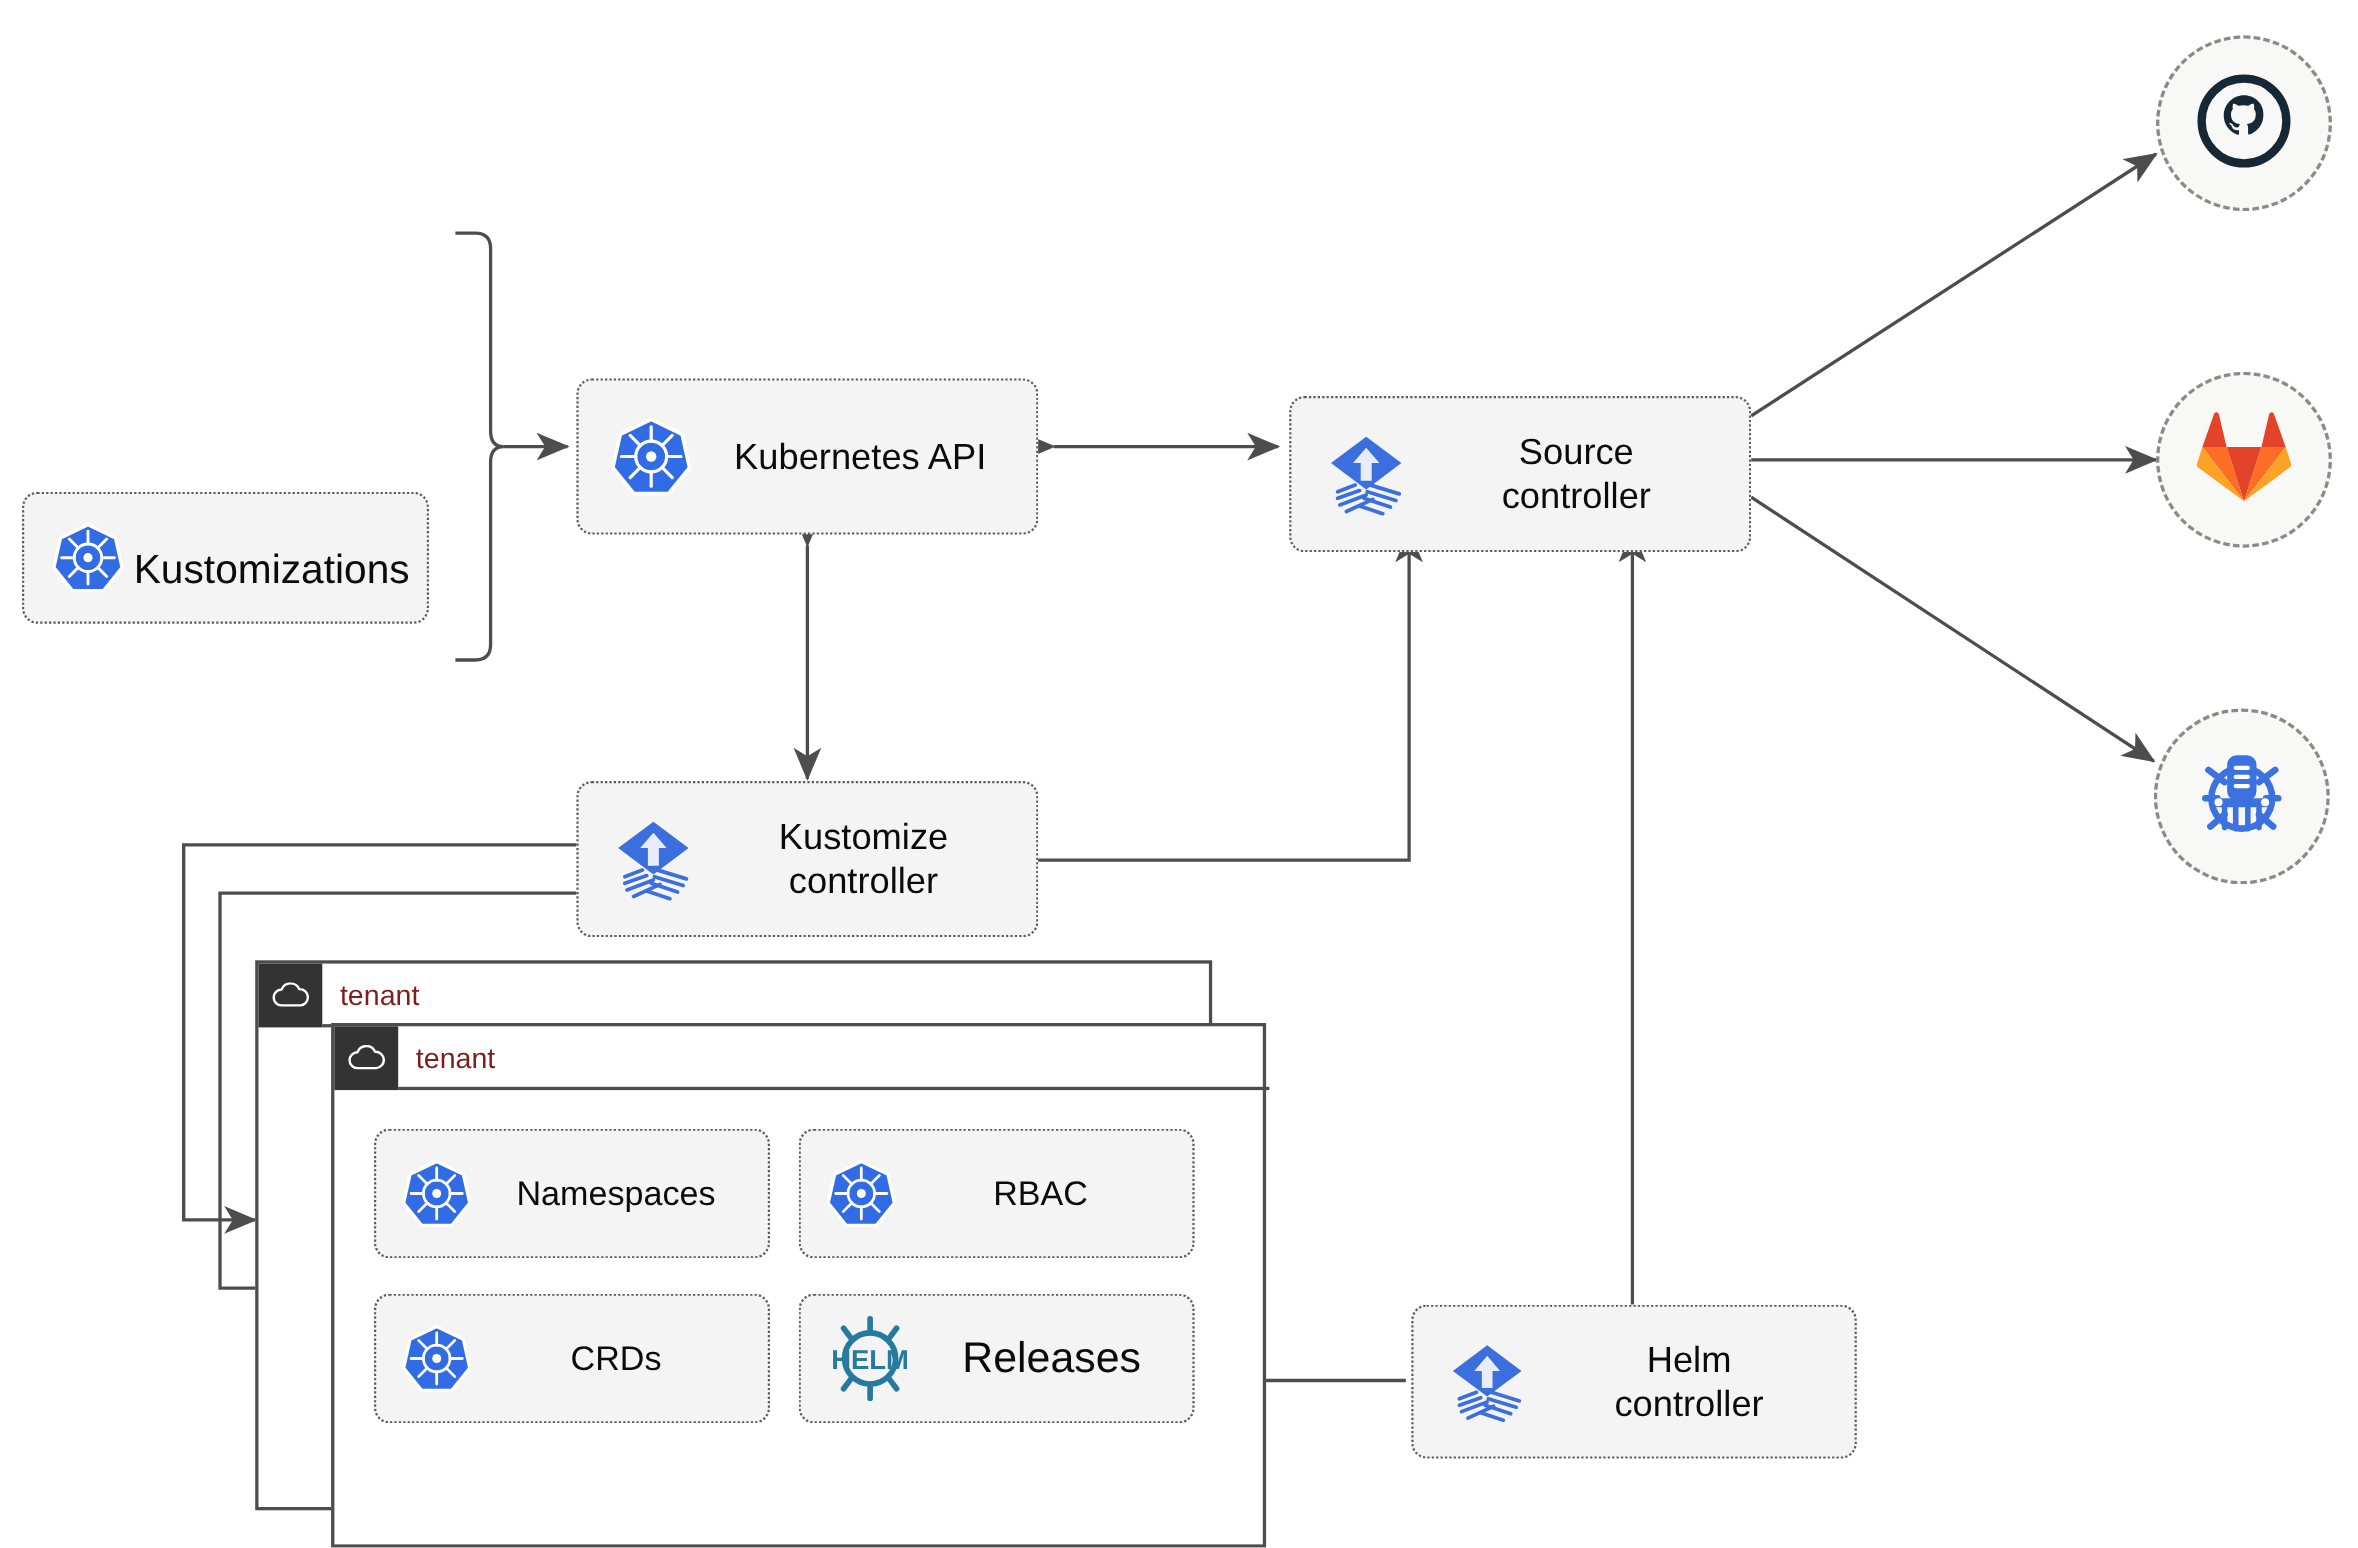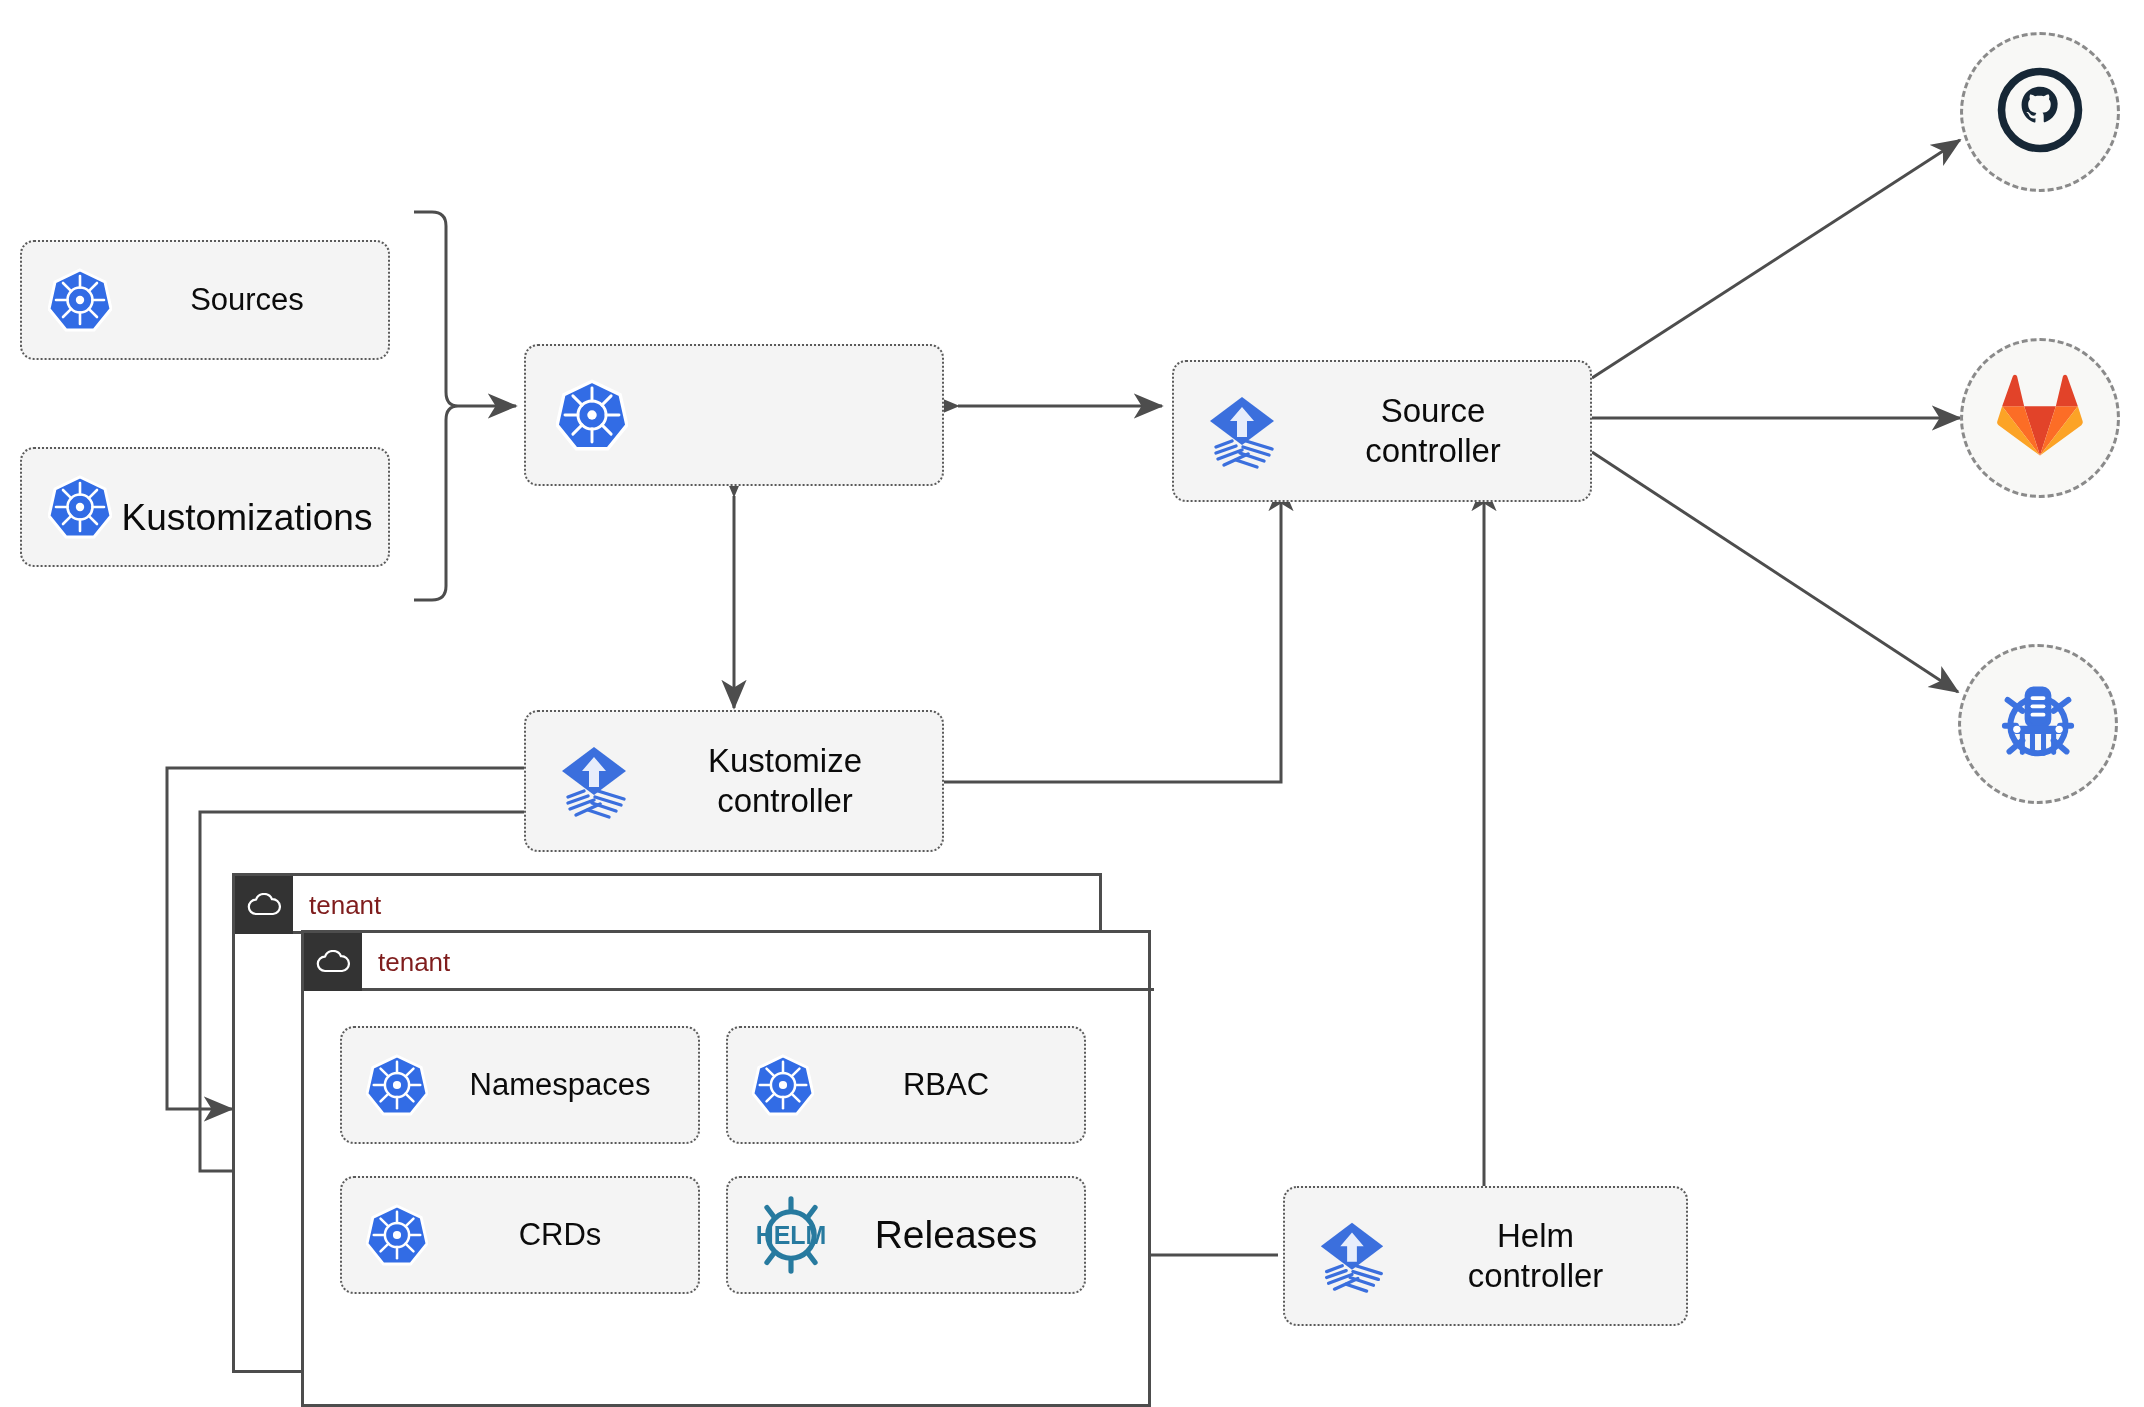--- a/index.html
+++ b/index.html
@@ -131,59 +131,39 @@
 
       <path d="M1278,1255 L1118,1255" marker-end="url(#ah)"></path>
 
       <path d="M524,768 L167,768 L167,1109 L232,1109" marker-end="url(#ah)"></path>
 
       <path d="M524,812 L200,812 L200,1171 L301,1171" marker-end="url(#ah)"></path>
 
     </g>
   </svg>
 
-  <div class="chip" style="left:20px; top:240px; width:370px; height:120px; padding-left:26px;">
+
+  <div class="chip" style="left:20px; top:447px; width:370px; height:120px; padding-left:26px;">
     <span class="ico">
       <svg width="64" height="64" viewBox="0 0 64 64" xmlns="http://www.w3.org/2000/svg">
         <polygon points="32,2 57,14 63,41 46,62 18,62 1,41 7,14" fill="#326ce5" stroke="#ffffff" stroke-width="3"></polygon>
         <g fill="none" stroke="#ffffff" stroke-width="2.6" stroke-linecap="round">
           <circle cx="32" cy="32" r="12.5"></circle>
           <line x1="32" y1="8" x2="32" y2="19.5"></line>
           <line x1="32" y1="44.5" x2="32" y2="56"></line>
           <line x1="8" y1="32" x2="19.5" y2="32"></line>
           <line x1="44.5" y1="32" x2="56" y2="32"></line>
           <line x1="15" y1="15" x2="23.2" y2="23.2"></line>
           <line x1="40.8" y1="40.8" x2="49" y2="49"></line>
           <line x1="49" y1="15" x2="40.8" y2="23.2"></line>
           <line x1="23.2" y1="40.8" x2="15" y2="49"></line>
         </g>
         <circle cx="32" cy="32" r="4.2" fill="#ffffff"></circle>
       </svg>
     </span>
-    <span class="lbl" style="font-size:31px;">Sources</span>
-  </div>
-
-  <div class="chip" style="left:20px; top:447px; width:370px; height:120px; padding-left:26px;">
-    <span class="ico">
-      <svg width="64" height="64" viewBox="0 0 64 64" xmlns="http://www.w3.org/2000/svg">
-        <polygon points="32,2 57,14 63,41 46,62 18,62 1,41 7,14" fill="#326ce5" stroke="#ffffff" stroke-width="3"></polygon>
-        <g fill="none" stroke="#ffffff" stroke-width="2.6" stroke-linecap="round">
-          <circle cx="32" cy="32" r="12.5"></circle>
-          <line x1="32" y1="8" x2="32" y2="19.5"></line>
-          <line x1="32" y1="44.5" x2="32" y2="56"></line>
-          <line x1="8" y1="32" x2="19.5" y2="32"></line>
-          <line x1="44.5" y1="32" x2="56" y2="32"></line>
-          <line x1="15" y1="15" x2="23.2" y2="23.2"></line>
-          <line x1="40.8" y1="40.8" x2="49" y2="49"></line>
-          <line x1="49" y1="15" x2="40.8" y2="23.2"></line>
-          <line x1="23.2" y1="40.8" x2="15" y2="49"></line>
-        </g>
-        <circle cx="32" cy="32" r="4.2" fill="#ffffff"></circle>
-      </svg>
-    </span>
     <span class="lbl" style="font-size:37px;margin-top:21px;">Kustomizations</span>
   </div>
 
   <div class="chip" style="left:524px; top:344px; width:420px; height:142px; padding-left:30px;">
     <span class="ico">
       <svg width="72" height="72" viewBox="0 0 64 64" xmlns="http://www.w3.org/2000/svg">
         <polygon points="32,2 57,14 63,41 46,62 18,62 1,41 7,14" fill="#326ce5" stroke="#ffffff" stroke-width="3"></polygon>
         <g fill="none" stroke="#ffffff" stroke-width="2.6" stroke-linecap="round">
           <circle cx="32" cy="32" r="12.5"></circle>
           <line x1="32" y1="8" x2="32" y2="19.5"></line>
@@ -191,20 +171,21 @@
           <line x1="8" y1="32" x2="19.5" y2="32"></line>
           <line x1="44.5" y1="32" x2="56" y2="32"></line>
           <line x1="15" y1="15" x2="23.2" y2="23.2"></line>
           <line x1="40.8" y1="40.8" x2="49" y2="49"></line>
           <line x1="49" y1="15" x2="40.8" y2="23.2"></line>
           <line x1="23.2" y1="40.8" x2="15" y2="49"></line>
         </g>
         <circle cx="32" cy="32" r="4.2" fill="#ffffff"></circle>
       </svg>
     </span>
+    <span class="lbl" style="font-size:33px;">Kubernetes API</span>
   </div>
 
   <div class="chip" style="left:1172px; top:360px; width:420px; height:142px; padding-left:28px;">
     <span class="ico">
       <svg width="80" height="80" viewBox="0 0 80 80" xmlns="http://www.w3.org/2000/svg">
         <polygon points="40,6 72,30 40,54 8,30" fill="#3b6fdd"></polygon>
         <polygon points="40,16 52,30 45,30 45,46 35,46 35,30 28,30" fill="#ffffff" opacity="0.88"></polygon>
         <g fill="none" stroke="#3b6fdd" stroke-width="3.4" stroke-linecap="round">
           <path d="M14,56 L30,50"></path>
           <path d="M14,62 L34,55"></path>

